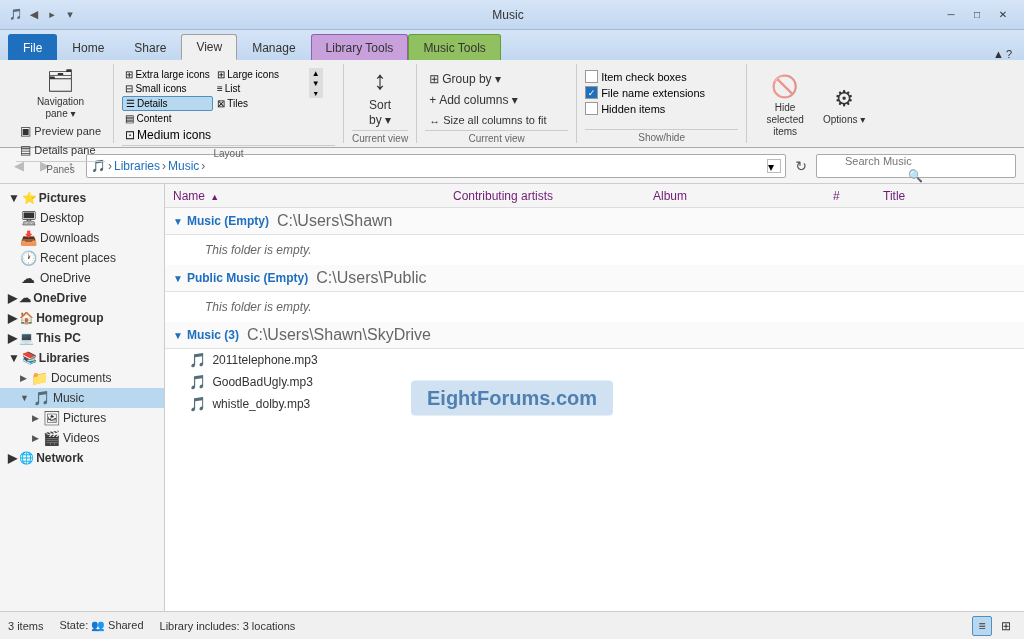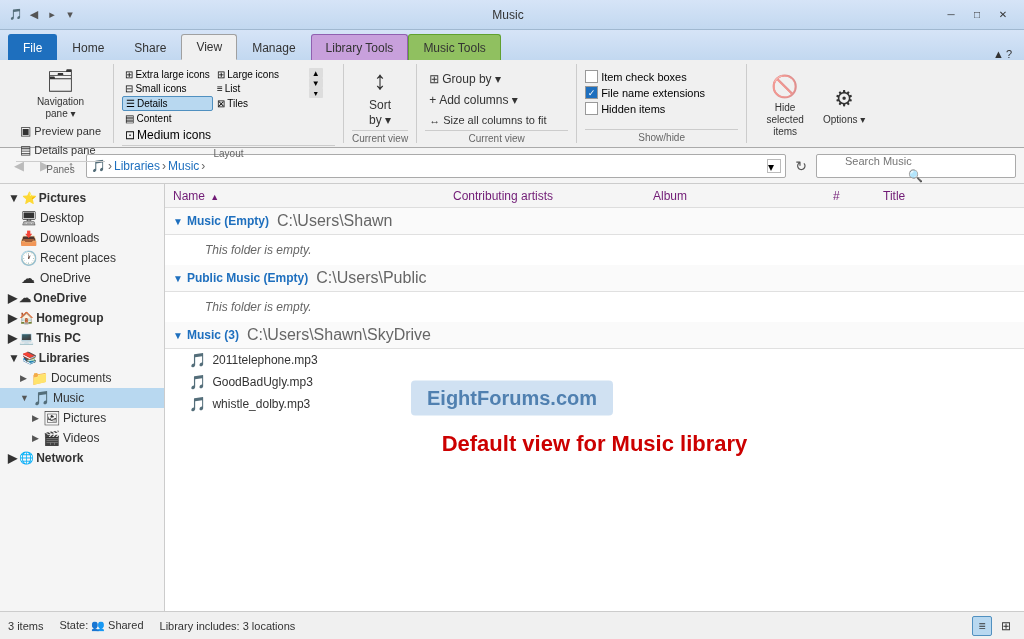--- a/index.html
+++ b/index.html
@@ -644,21 +644,20 @@
         <div class="file-item">
           <span class="file-icon">🎵</span>
         <span>GoodBadUgly.mp3</span>
         </div>
         <div class="file-item">
           <span class="file-icon">🎵</span>
         <span>whistle_dolby.mp3</span>
         </div>
       </div>
 
-    <div class="default-view-label">Default view for Music library</div>
   </div>
 
   <div class="watermark">EightForums.com</div>
 </div>
 
 <div class="status-bar">
   <span>3 items</span>
   <span>
     <span>State:</span>
     <span>👥</span>

